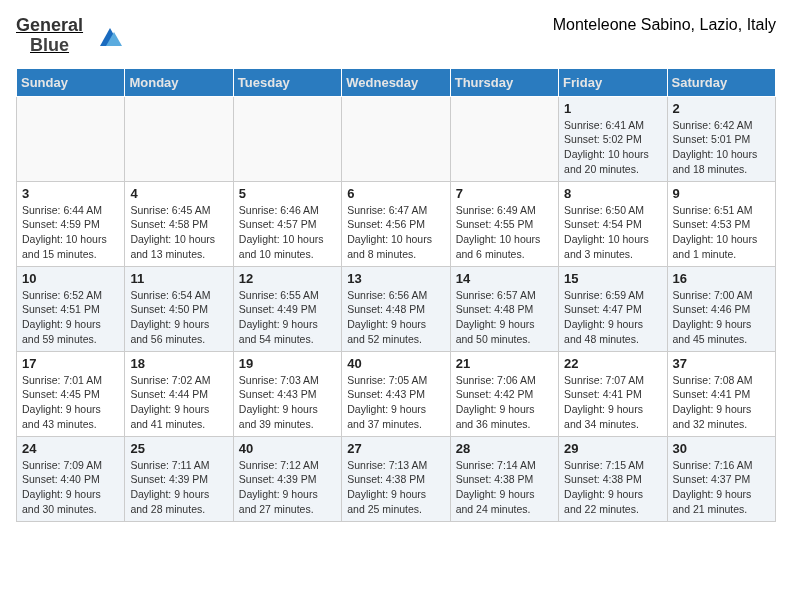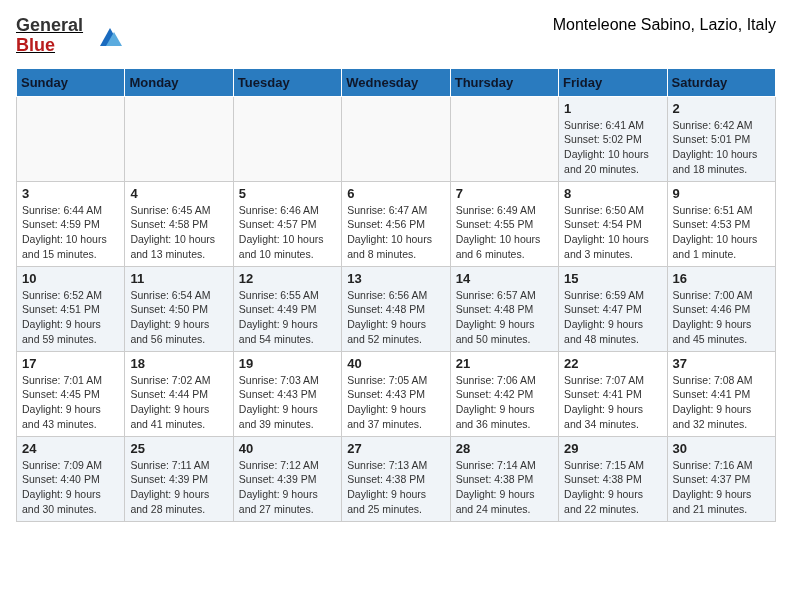--- a/index.html
+++ b/index.html
@@ -28,21 +28,22 @@
       line-height: 1.1;
     }
     .logo-general {
       font-size: 18px;
       font-weight: bold;
       color: #333;
     }
     .logo-blue {
       font-size: 18px;
       font-weight: bold;
-      color: #b91c1c;
+      color: #404040;
+      text-align: center;
     }
     .logo-icon {
       width: 28px;
       height: 28px;
       margin-left: 2px;
     }
     .title-block {
       text-align: right;
     }
     .month-title {
@@ -54,21 +55,21 @@
       font-size: 16px;
       color: #000000;
     }
     .calendar {
       width: 100%;
       border-collapse: collapse;
       font-size: 11px;
     }
     .calendar thead th {
       background-color: #2a7bbf;
-      color: #0f172a;
+      color: #e5e5e5;
       padding: 6px 4px;
       text-align: left;
       font-size: 13px;
       font-weight: bold;
       border: 1px solid #fff;
     }
     .calendar tbody td {
       vertical-align: top;
       border: 1px solid #ccc;
       padding: 4px 5px;

